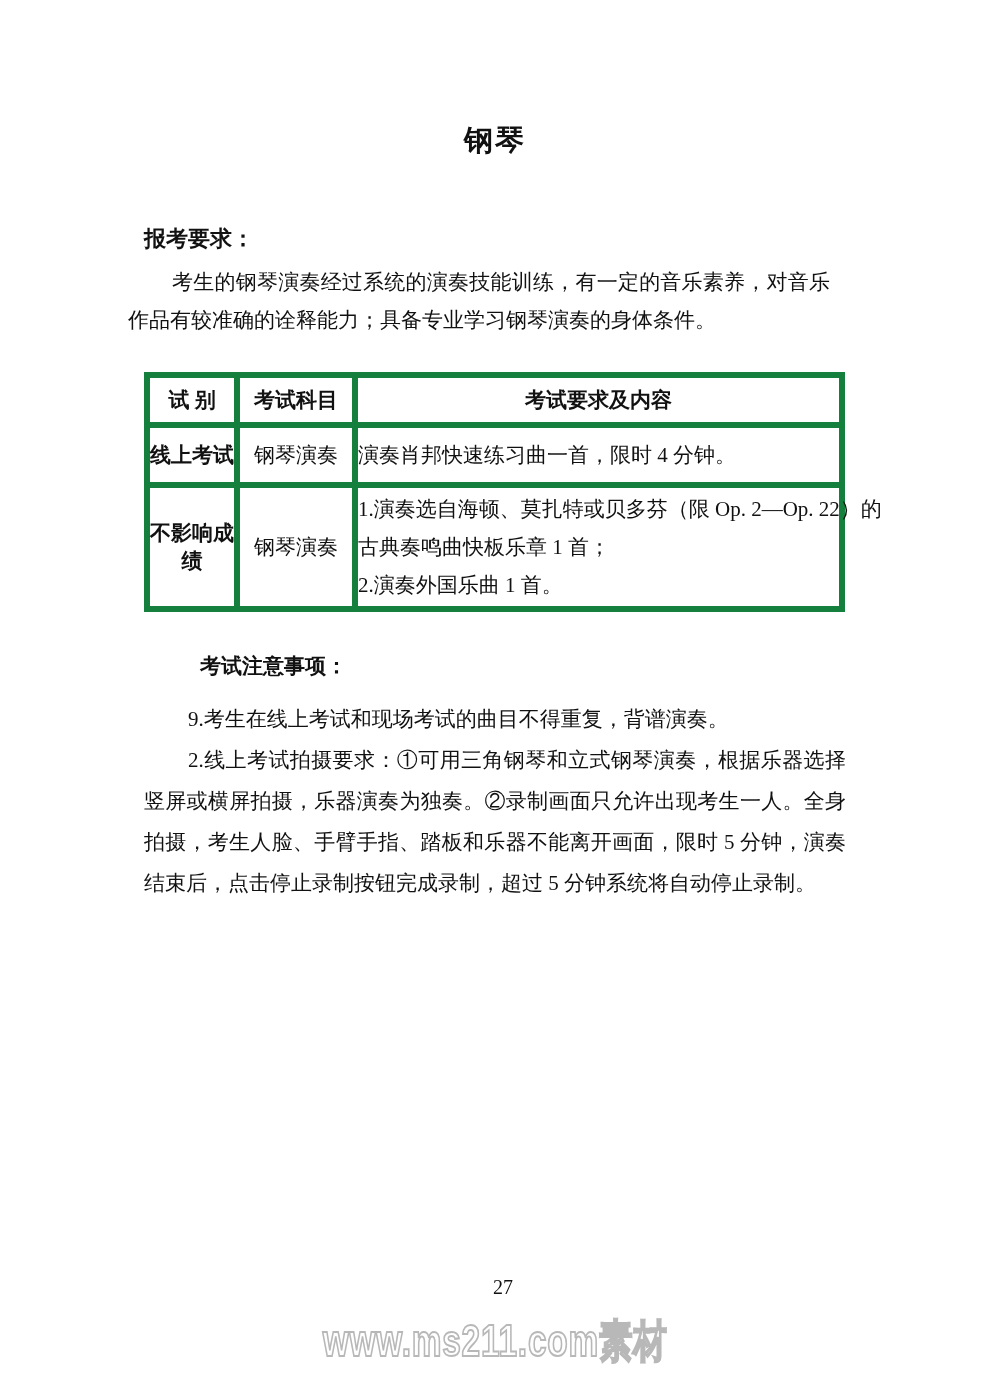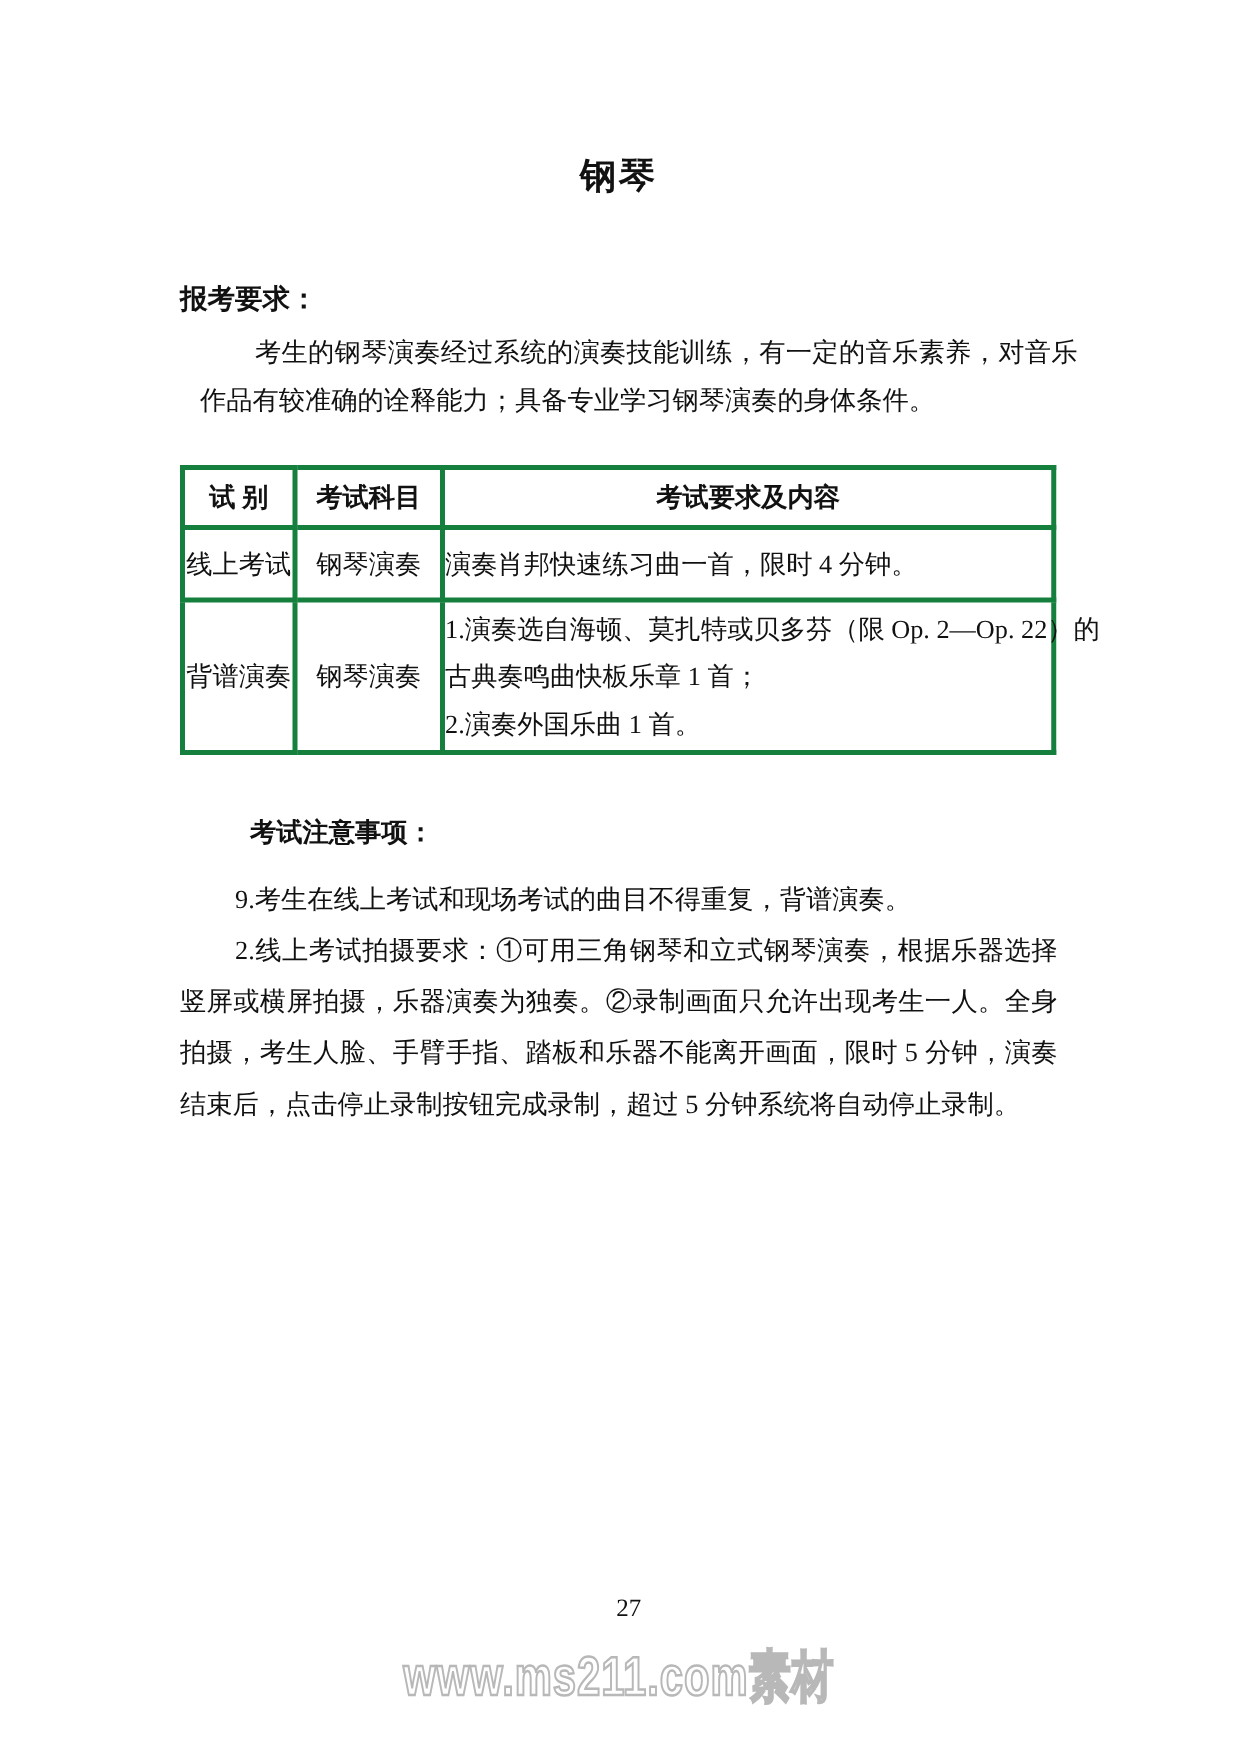--- a/index.html
+++ b/index.html
@@ -25,54 +25,54 @@
   .req-heading {
     position: absolute;
     left: 144px;
     top: 224px;
     margin: 0;
     font-size: 22px;
     font-weight: bold;
   }
   .req-body {
     position: absolute;
-    left: 160px;
+    left: 128px;
     top: 263px;
     width: 702px;
     margin: 0;
     font-size: 21px;
     line-height: 38px;
     text-align: justify;
     text-indent: 44px;
   }
   .exam-table {
     position: absolute;
     left: 144px;
     top: 372px;
     width: 701px;
     border-collapse: collapse;
     table-layout: fixed;
     font-size: 21px;
   }
   .exam-table th, .exam-table td {
-    border: 4px solid #15803d;
+    border: 6px solid #15803d;
     vertical-align: middle;
     padding: 0;
   }
   .exam-table { border: 3px solid #000000; }
   .col-type    { width: 90px;  }
   .col-subject { width: 118px; }
   .exam-table thead th {
     height: 44px;
     font-weight: bold;
     text-align: center;
   }
   .row-online  td { height: 54px; }
   .row-onsite  td { height: 118px; }
-  .cell-type    { text-align: center; font-weight: normal; }
+  .cell-type    { text-align: center; font-weight: bold; }
   .cell-subject { text-align: center; font-weight: normal; }
   .cell-content {
     text-align: left;
     padding: 2px 0 2px 6px;
     overflow: visible;
   }
   .content-line {
     white-space: nowrap;
     line-height: 38px;
   }
@@ -145,21 +145,21 @@
     </thead>
     <tbody>
       <tr class="row-online">
         <td class="cell-type">线上考试</td>
         <td class="cell-subject">钢琴演奏</td>
         <td class="cell-content">
           <div class="content-line">演奏肖邦快速练习曲一首，限时 4 分钟。</div>
         </td>
       </tr>
       <tr class="row-onsite">
-        <td class="cell-type">背谱演奏</td>
+        <td class="cell-type">不影响成绩</td>
         <td class="cell-subject">钢琴演奏</td>
         <td class="cell-content">
           <div class="content-line">1.演奏选自海顿、莫扎特或贝多芬（限 Op. 2—Op. 22）的</div>
           <div class="content-line">古典奏鸣曲快板乐章 1 首；</div>
           <div class="content-line">2.演奏外国乐曲 1 首。</div>
         </td>
       </tr>
     </tbody>
   </table>
 

